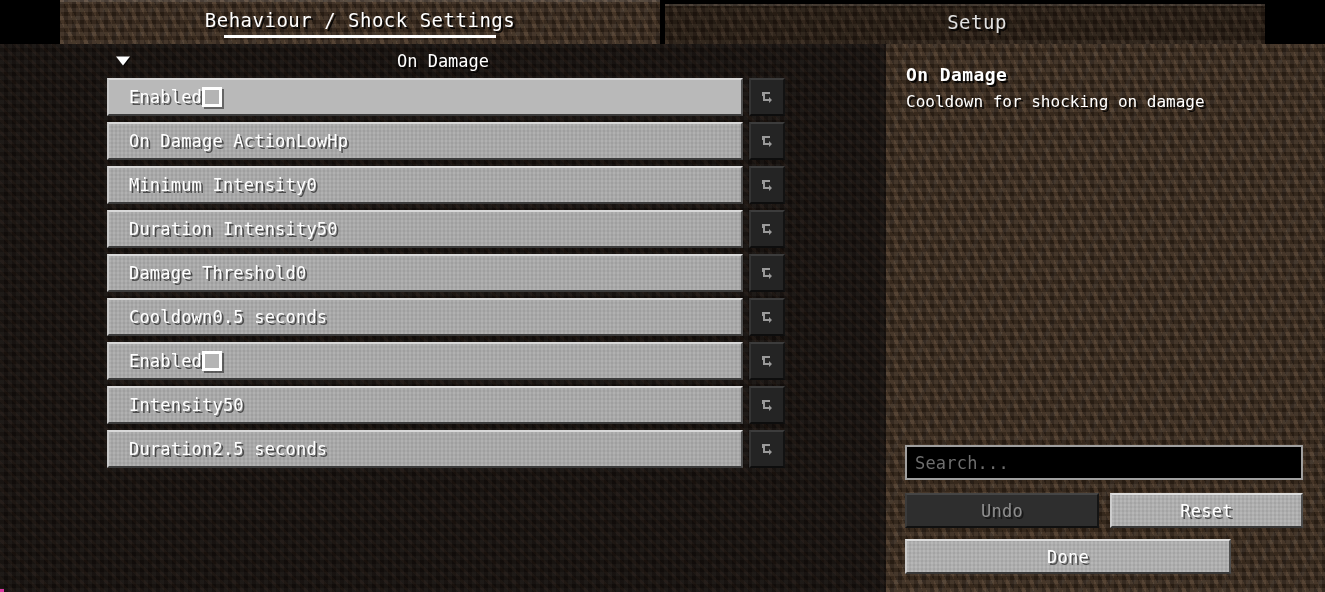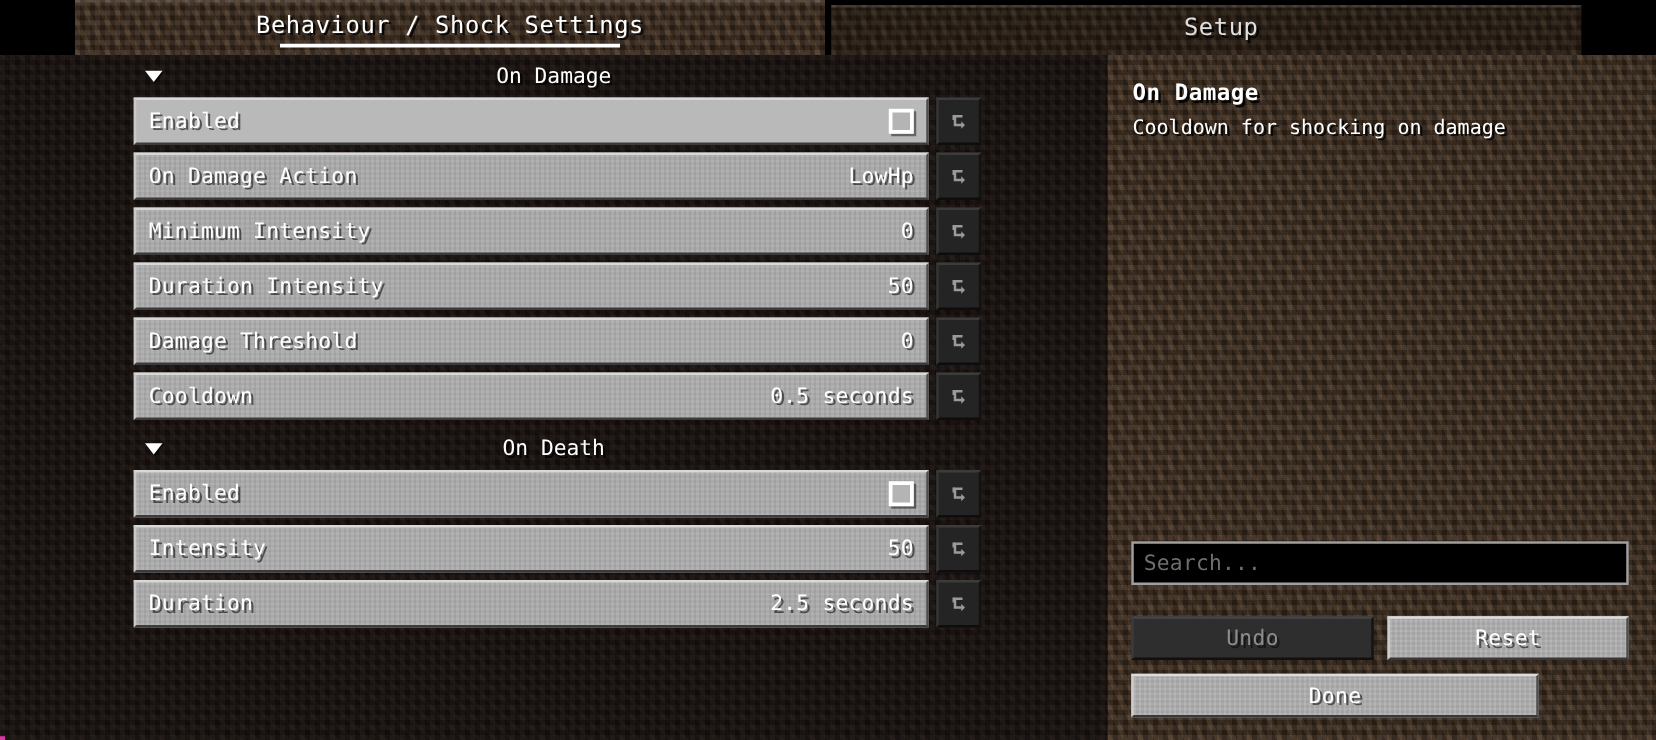--- a/index.html
+++ b/index.html
@@ -113,22 +113,22 @@
   .opt-btn {
     position:absolute; left:107px; top:0; width:636px; height:38px;
     background:#aaaaaa;
     background-image:
       repeating-linear-gradient(90deg, rgba(255,255,255,0.05) 0 2px, rgba(0,0,0,0.04) 2px 4px),
       repeating-linear-gradient(0deg,  rgba(255,255,255,0.04) 0 2px, rgba(0,0,0,0.03) 2px 4px);
     border-top:2px solid #d8d8d8;
     border-left:2px solid #c9c9c9;
     border-right:2px solid #4e4e4e;
     border-bottom:2px solid #3b3b3b;
-    display:flex; align-items:center; justify-content:space-between;
-    padding:0 10px;
+    display:flex; align-items:center; 
+    padding:0 20px;
     cursor:pointer; user-select:none;
   }
   .opt-btn.hover { background:#b9b9b9; }
 
   .opt-label, .opt-value {
     color:#ffffff; font-size:17px; letter-spacing:0.2px;
     text-shadow: 2px 2px 0 rgba(0,0,0,0.55);
     white-space:nowrap;
   }
   .opt-value { text-align:right; }
@@ -163,21 +163,21 @@
     text-shadow: 2px 2px 0 rgba(0,0,0,0.85);
   }
 
   #right-controls { position:absolute; left:19px; bottom:18px; width:398px; }
 
   #search-field {
     width:398px; height:35px;
     background:#000000;
     border:2px solid #a0a0a0;
     display:flex; align-items:center; padding:0 8px;
-    margin-bottom:25px; cursor:text;
+    margin-bottom:13px; cursor:text;
   }
   #search-placeholder {
     color:#6e6e6e; font-size:17px; letter-spacing:0.2px;
     text-shadow: 2px 2px 0 rgba(0,0,0,0.6);
   }
 
   .btn-row { display:flex; gap:11px; margin-bottom:11px; }
 
   .mc-btn {
     height:35px; display:flex; align-items:center; justify-content:center;
@@ -305,24 +305,20 @@
         <span class="opt-value">0.5 seconds</span>
       </div>
       <div class="reset-btn">
         <svg width="16" height="16" viewBox="0 0 16 16">
           <path d="M4 3 H11 V5 H6 V10 H10 V8 L13 11 L10 14 V12 H4 Z" fill="#9a9a9a"></path>
           <rect x="3" y="3" width="2" height="4" fill="#9a9a9a"></rect>
         </svg>
       </div>
     </div>
 
-    <div class="section-header">
-      <span class="tri"></span>
-      <span>On Death</span>
-    </div>
 
     <div class="opt-row">
       <div class="opt-btn">
         <span class="opt-label">Enabled</span>
         <span class="checkbox"></span>
       </div>
       <div class="reset-btn">
         <svg width="16" height="16" viewBox="0 0 16 16">
           <path d="M4 3 H11 V5 H6 V10 H10 V8 L13 11 L10 14 V12 H4 Z" fill="#9a9a9a"></path>
           <rect x="3" y="3" width="2" height="4" fill="#9a9a9a"></rect>

